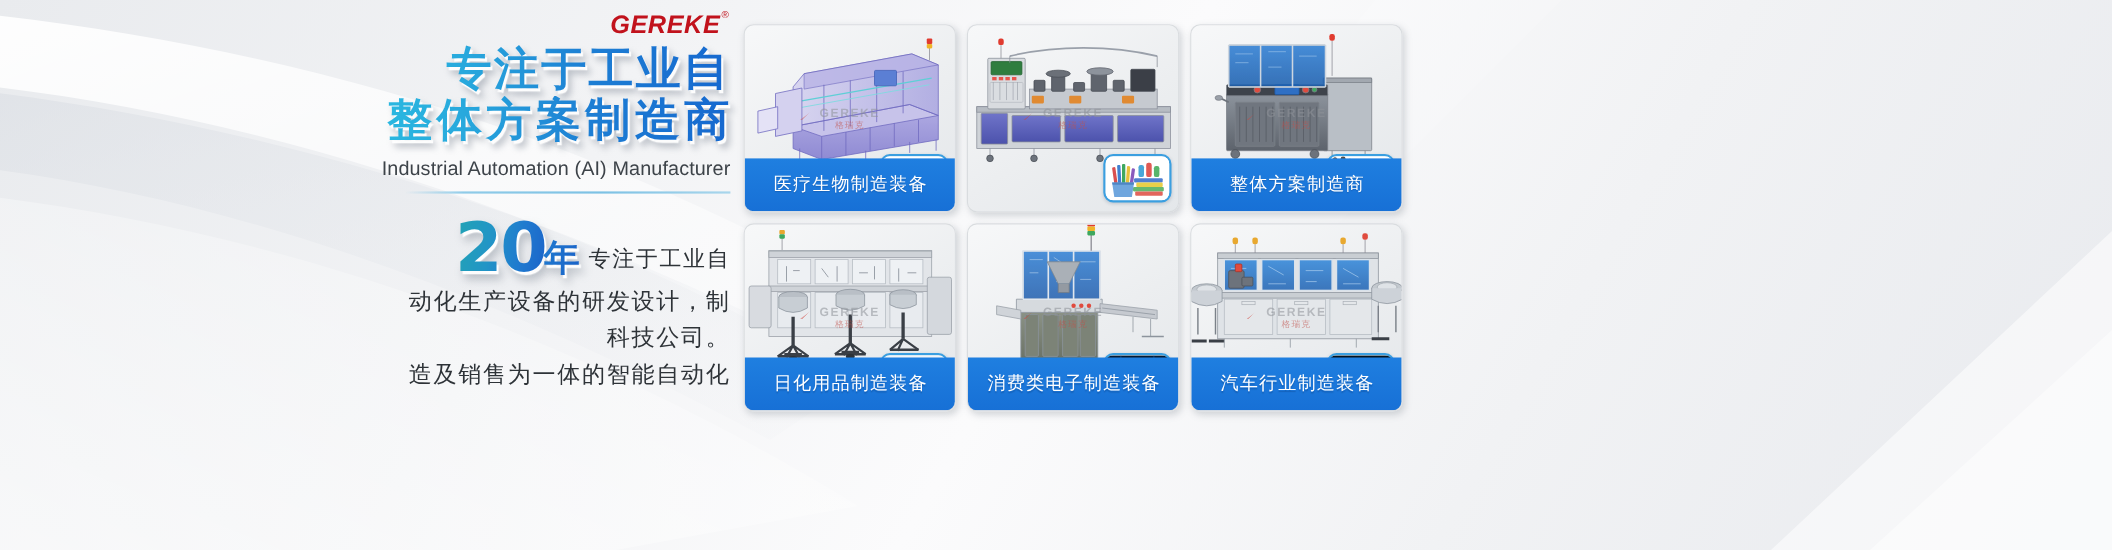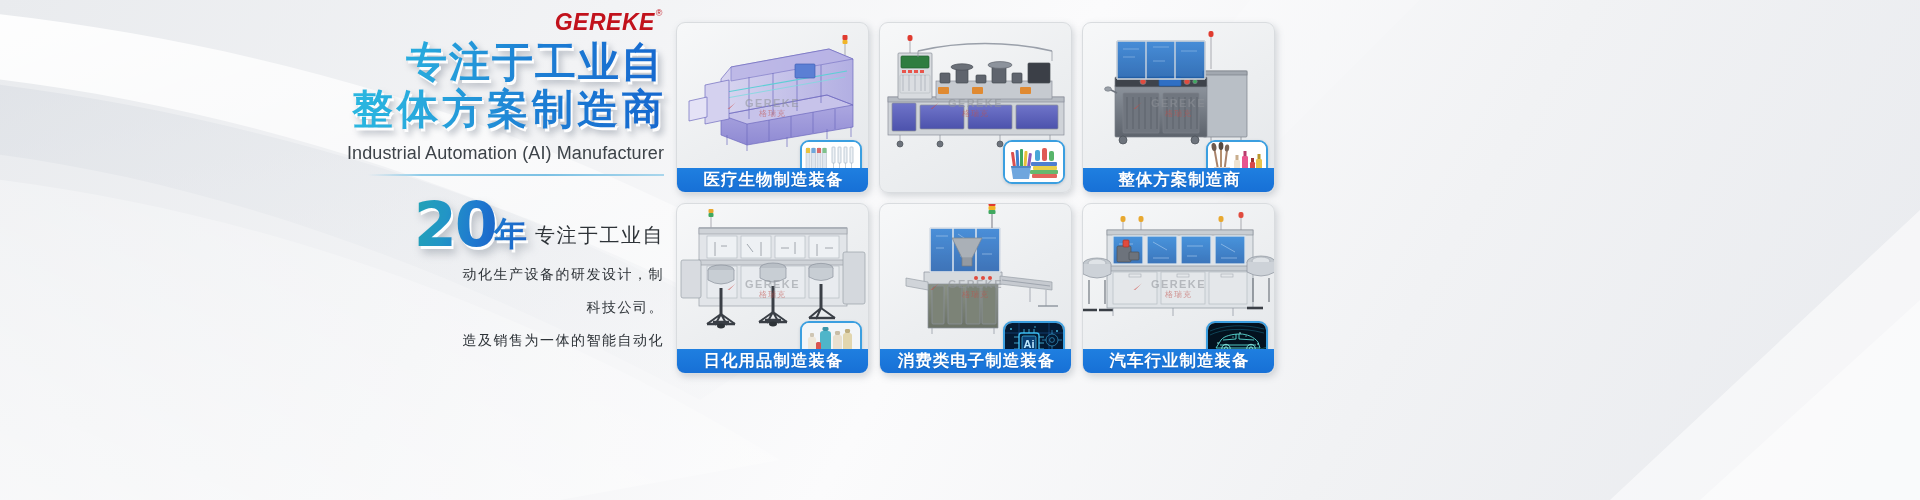--- a/index.html
+++ b/index.html
@@ -86,21 +86,21 @@
     filter:drop-shadow(2px 3px 0 rgba(255,255,255,.97)) drop-shadow(3px 5px 4px rgba(110,120,135,.38));
     position:relative;top:-2px;
   }
   .years-tail{
     font-size:20px;color:#2e3338;letter-spacing:1.5px;
     margin-left:8px;position:relative;top:-5px;white-space:nowrap;
     font-family:"DejaVu Sans","Liberation Sans",sans-serif;
   }
   .body-cn{
     margin-top:4px;width:298px;text-align:right;
-    font-size:14px;line-height:33px;color:#2e3338;letter-spacing:1.5px;
+    font-size:21px;line-height:33px;color:#2e3338;letter-spacing:1.5px;
     font-family:Liberation Sans, sans-serif;
   }
   .body-cn div{white-space:nowrap}
 
   
   .grid{
     position:absolute;left:676px;top:22px;
     display:grid;
     grid-template-columns:repeat(3,193px);
     grid-template-rows:repeat(2,171px);
@@ -133,23 +133,23 @@
     clip-path:polygon(0% 100%,100% 0%,100% 100%);
     opacity:.8;
   }
   .inset{
     position:absolute;right:6px;bottom:8px;width:62px;height:44px;
     border-radius:9px;border:2px solid #3b9fe0;background:#fff;overflow:hidden;
     box-shadow:0 1px 3px rgba(60,80,110,.22);
   }
   .inset svg{display:block}
   .card-label{
-    position:absolute;left:0;bottom:0;width:193px;height:24px;
+    position:absolute;left:0;bottom:0;width:193px;height:48px;
     background:linear-gradient(180deg,#1f7fe0 0%,#1770d6 100%);
-    display:flex;align-items:center;justify-content:center;font-weight:bold;
+    display:flex;align-items:center;justify-content:center;
   }
   .card-label span{
     color:#fff;font-size:16.5px;letter-spacing:1px;white-space:nowrap;
     font-family:"DejaVu Sans","Liberation Sans",sans-serif;
     text-shadow:0 1px 1px rgba(0,40,90,.25);
   }
 </style>
 </head>
 <body>
 

